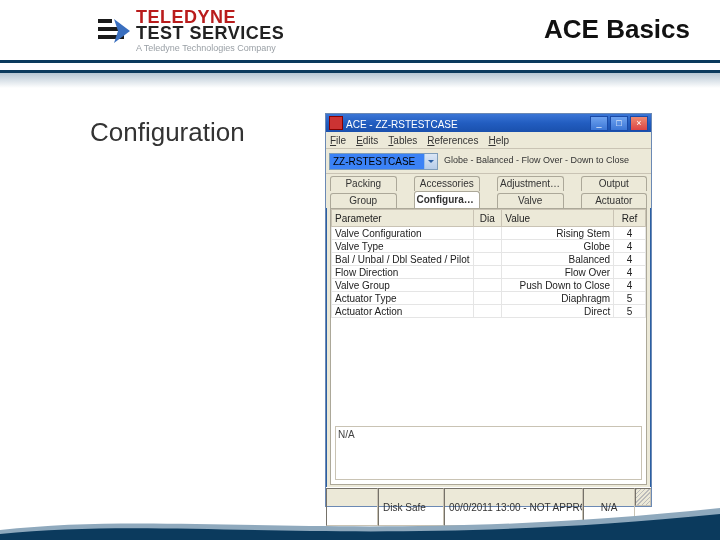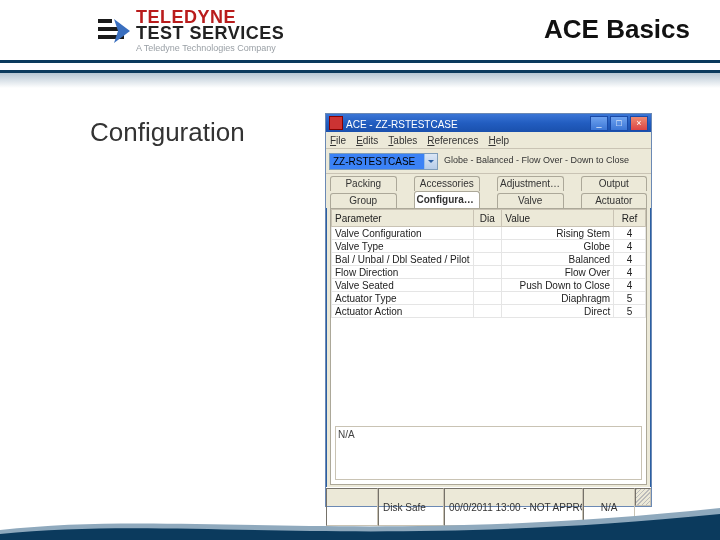--- a/index.html
+++ b/index.html
@@ -166,21 +166,21 @@
               <td>Balanced</td>
               <td>4</td>
             </tr>
             <tr>
               <td>Flow Direction</td>
               <td></td>
               <td>Flow Over</td>
               <td>4</td>
             </tr>
             <tr>
-              <td>Valve Seated</td>
+              <td>Valve Group</td>
               <td></td>
               <td>Push Down to Close</td>
               <td>4</td>
             </tr>
             <tr>
               <td>Actuator Type</td>
               <td></td>
               <td>Diaphragm</td>
               <td>5</td>
             </tr>

